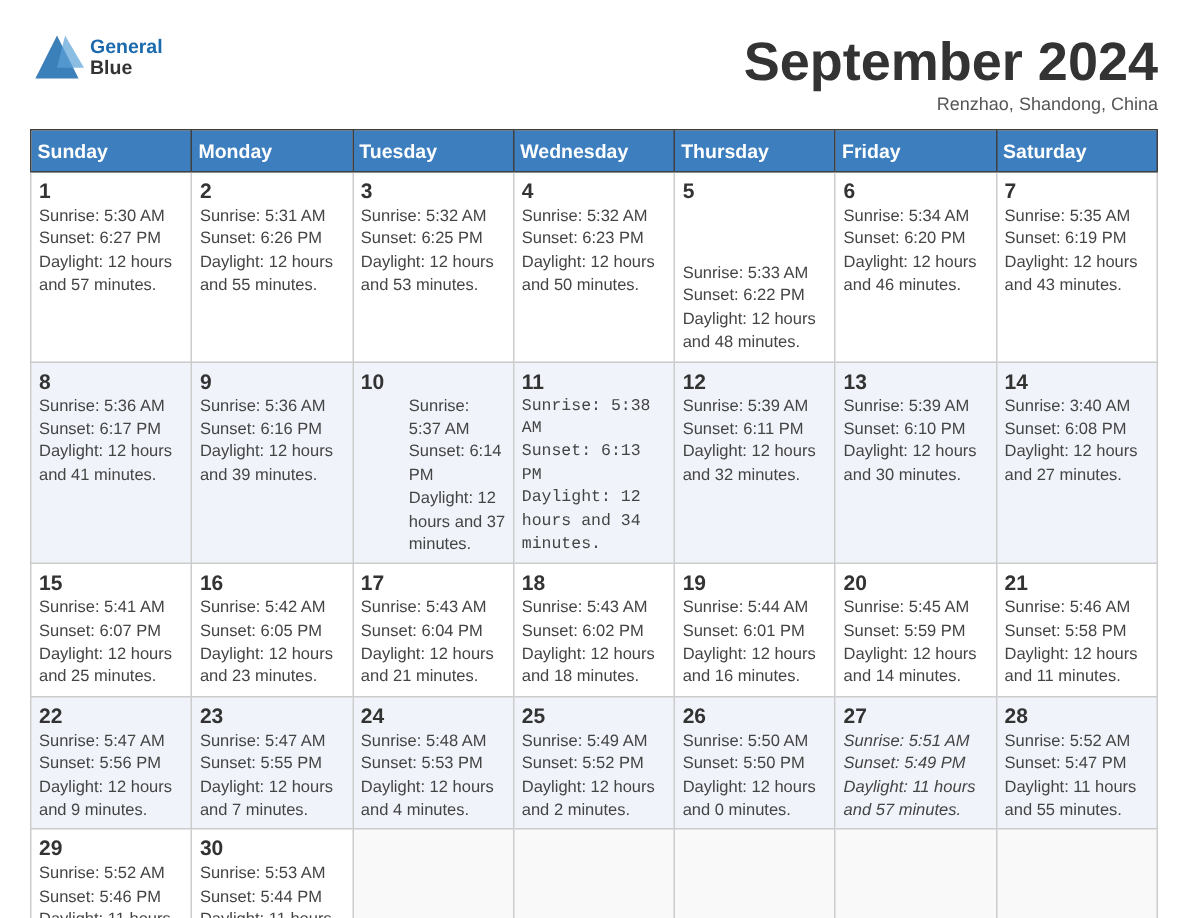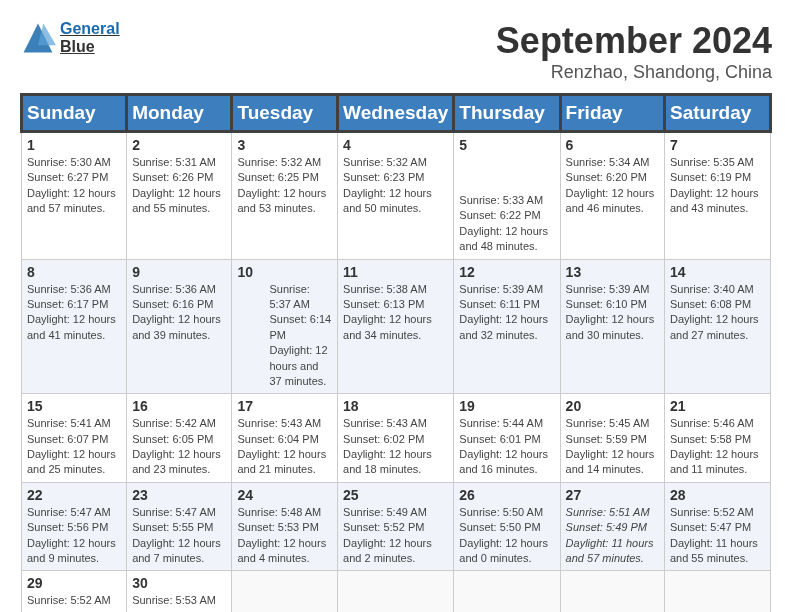--- a/index.html
+++ b/index.html
@@ -15,57 +15,56 @@
       justify-content: space-between;
       align-items: flex-start;
       margin-bottom: 10px;
     }
     .logo {
       display: flex;
       align-items: center;
       gap: 4px;
     }
     .logo-text {
-      font-size: 16px;
+      font-size: 13px;
       font-weight: bold;
       color: #333;
       line-height: 1.1;
-      text-decoration: underline;
     }
     .logo-text span {
       color: #1a6aad;
     }
     .logo-icon {
       width: 36px;
       height: 36px;
     }
     .title-block {
       text-align: right;
     }
     .month-title {
       font-size: 36px;
       font-weight: bold;
       color: #333;
     }
     .location-title {
-      font-size: 18px;
+      font-size: 12px;
       color: #555;
     }
     .calendar-table {
       width: 100%;
       border-collapse: collapse;
       font-size: 11px;
     }
     .calendar-table th {
       background-color: #3d7ebf;
       color: #fff;
       padding: 6px 4px;
       text-align: left;
-      font-size: 19px;
-      border: 3px solid #404040;
+      font-size: 13px;
+      border: 1px solid #404040;
     }
     .calendar-table td {
       border: 1px solid #ccc;
       vertical-align: top;
       padding: 4px 5px;
       min-height: 80px;
       width: 107px;
     }
     .calendar-table tr:nth-child(even) td {
       background-color: #f0f4fa;
@@ -179,21 +178,21 @@
 Daylight: 12 hours and 39 minutes.</div>
         </td>
         <td>
           <span class="day-number">10</span>
           <div class="day-info" style="white-space: pre-line; margin-left: 32px;">Sunrise: 5:37 AM
 Sunset: 6:14 PM
 Daylight: 12 hours and 37 minutes.</div>
         </td>
         <td>
           <span class="day-number">11</span>
-          <div class="day-info" style="white-space: pre-line;">Sunrise: 5:38 AM
+          <div class="day-info" style="white-space: pre-line; font-family: Liberation Mono, monospace;">Sunrise: 5:38 AM
 Sunset: 6:13 PM
 Daylight: 12 hours and 34 minutes.</div>
         </td>
         <td>
           <span class="day-number">12</span>
           <div class="day-info" style="white-space: pre-line;">Sunrise: 5:39 AM
 Sunset: 6:11 PM
 Daylight: 12 hours and 32 minutes.</div>
         </td>
         <td>

